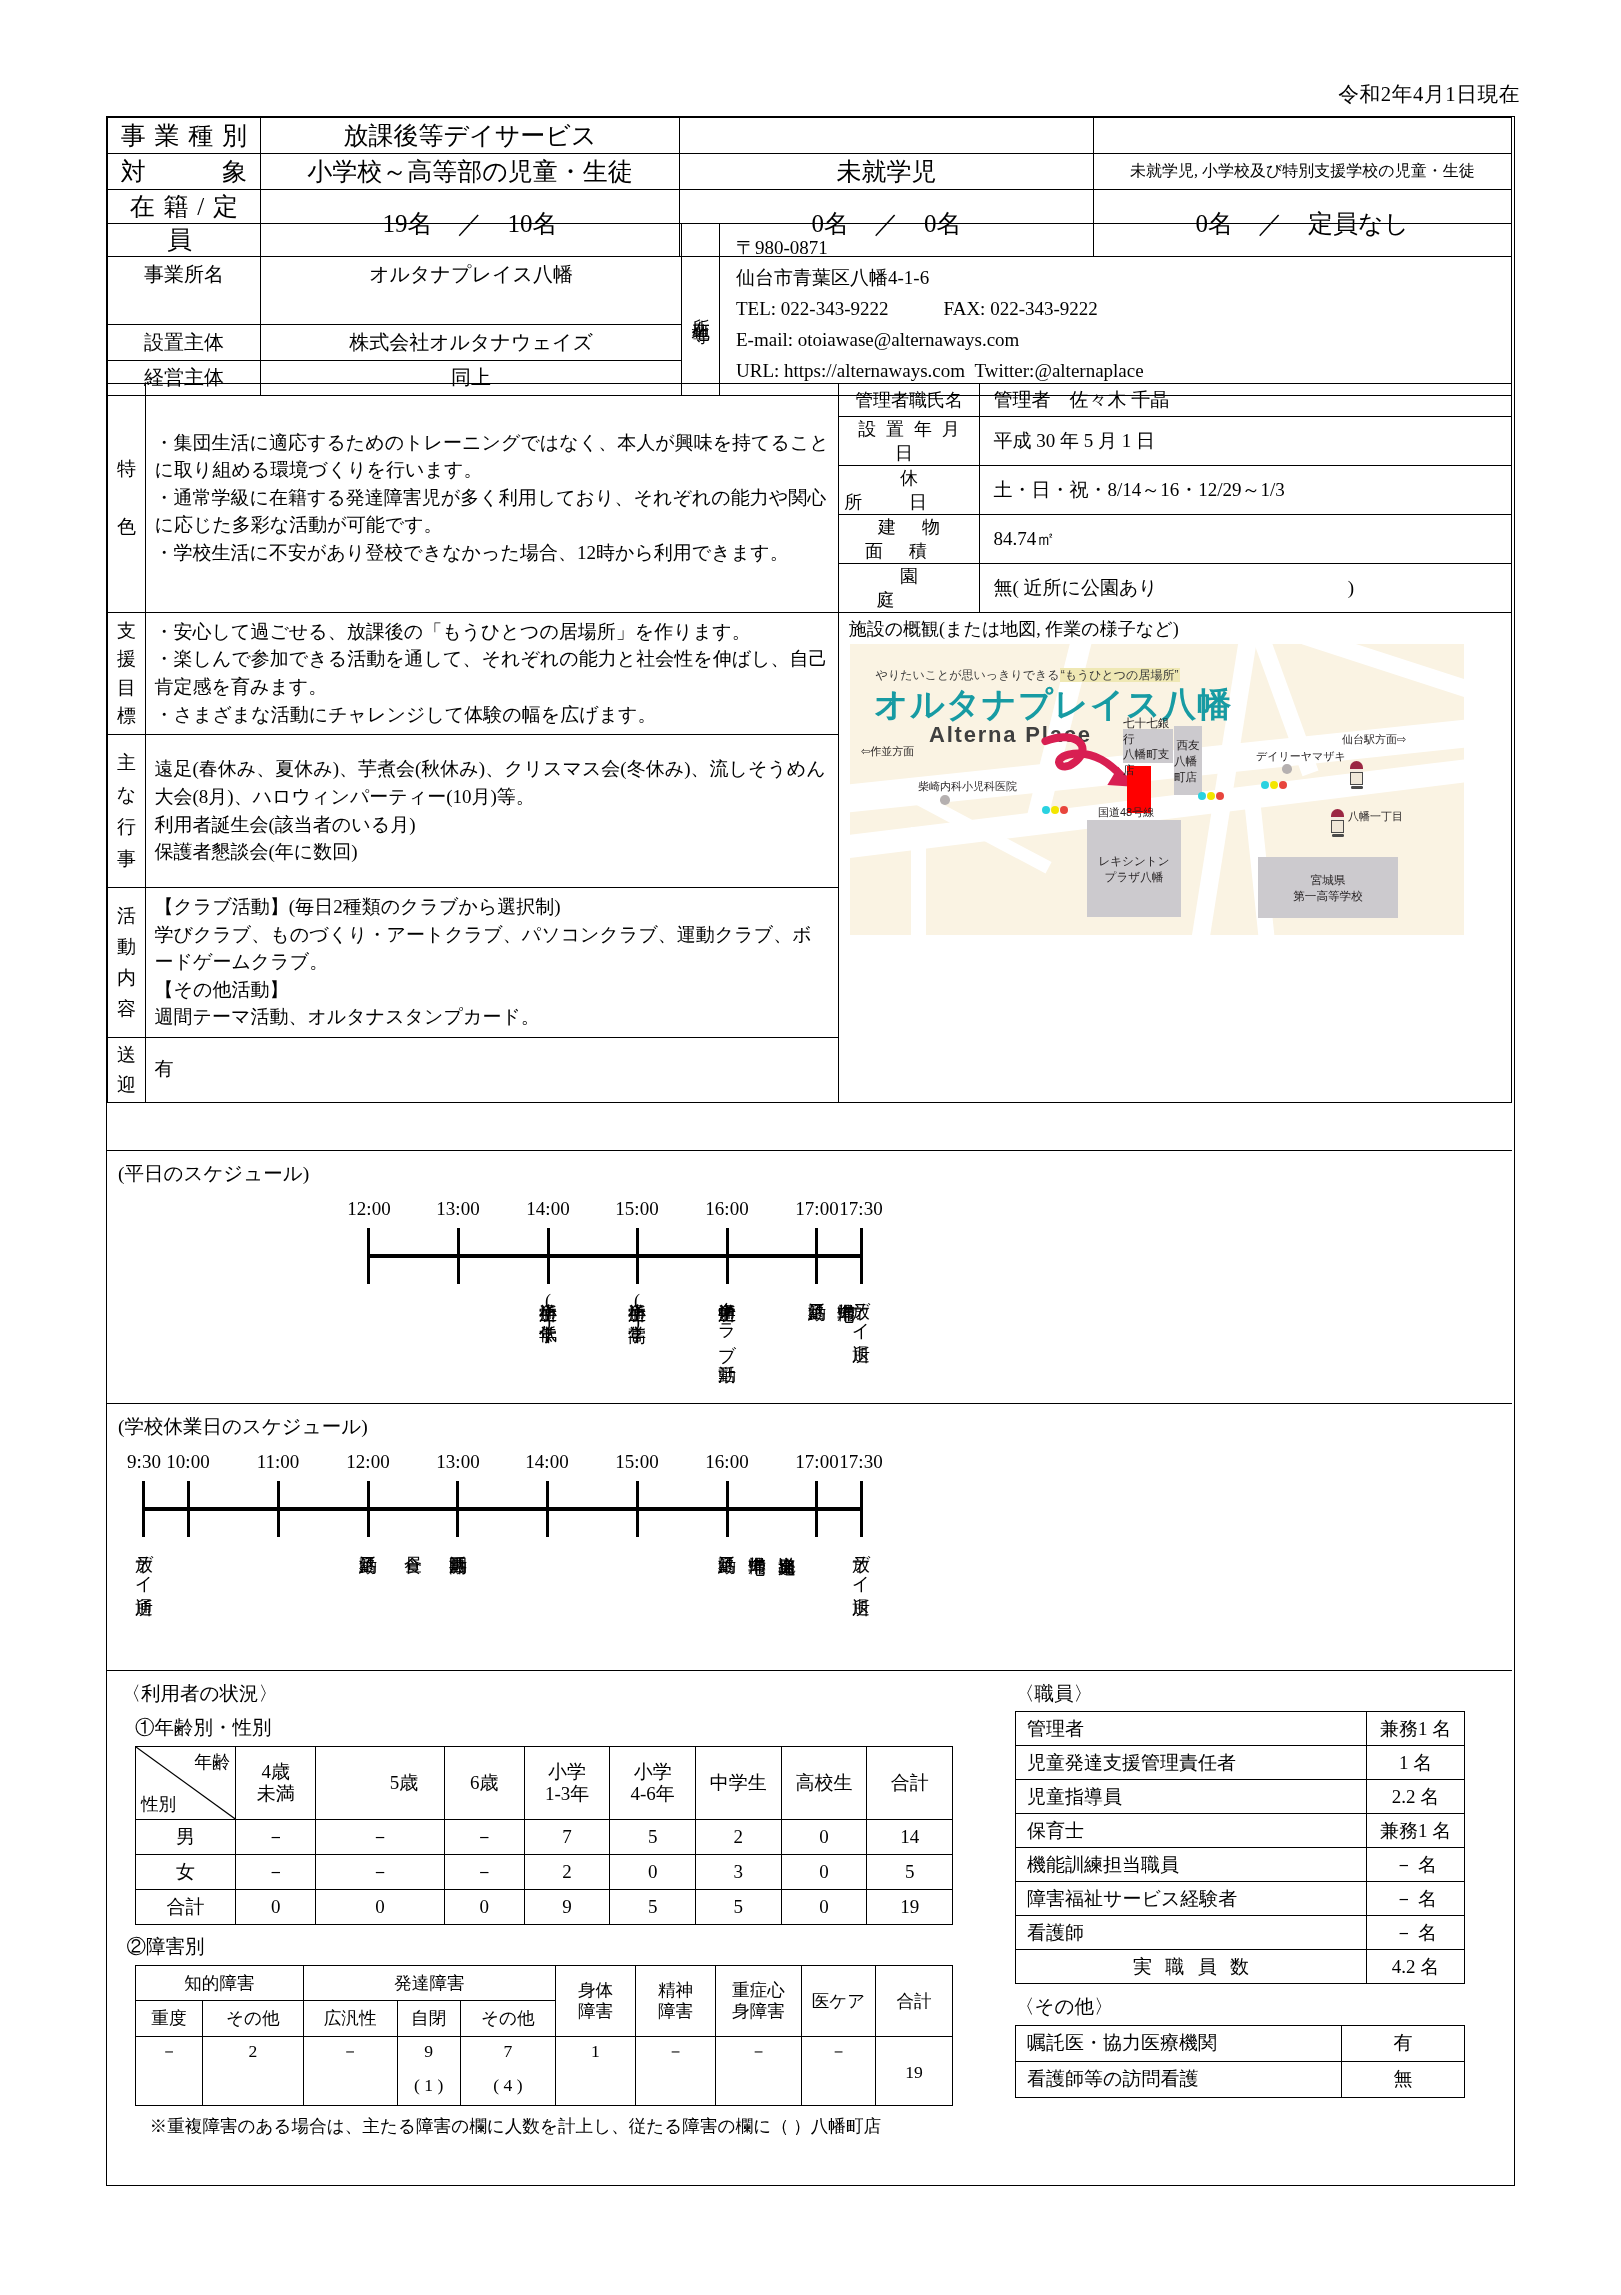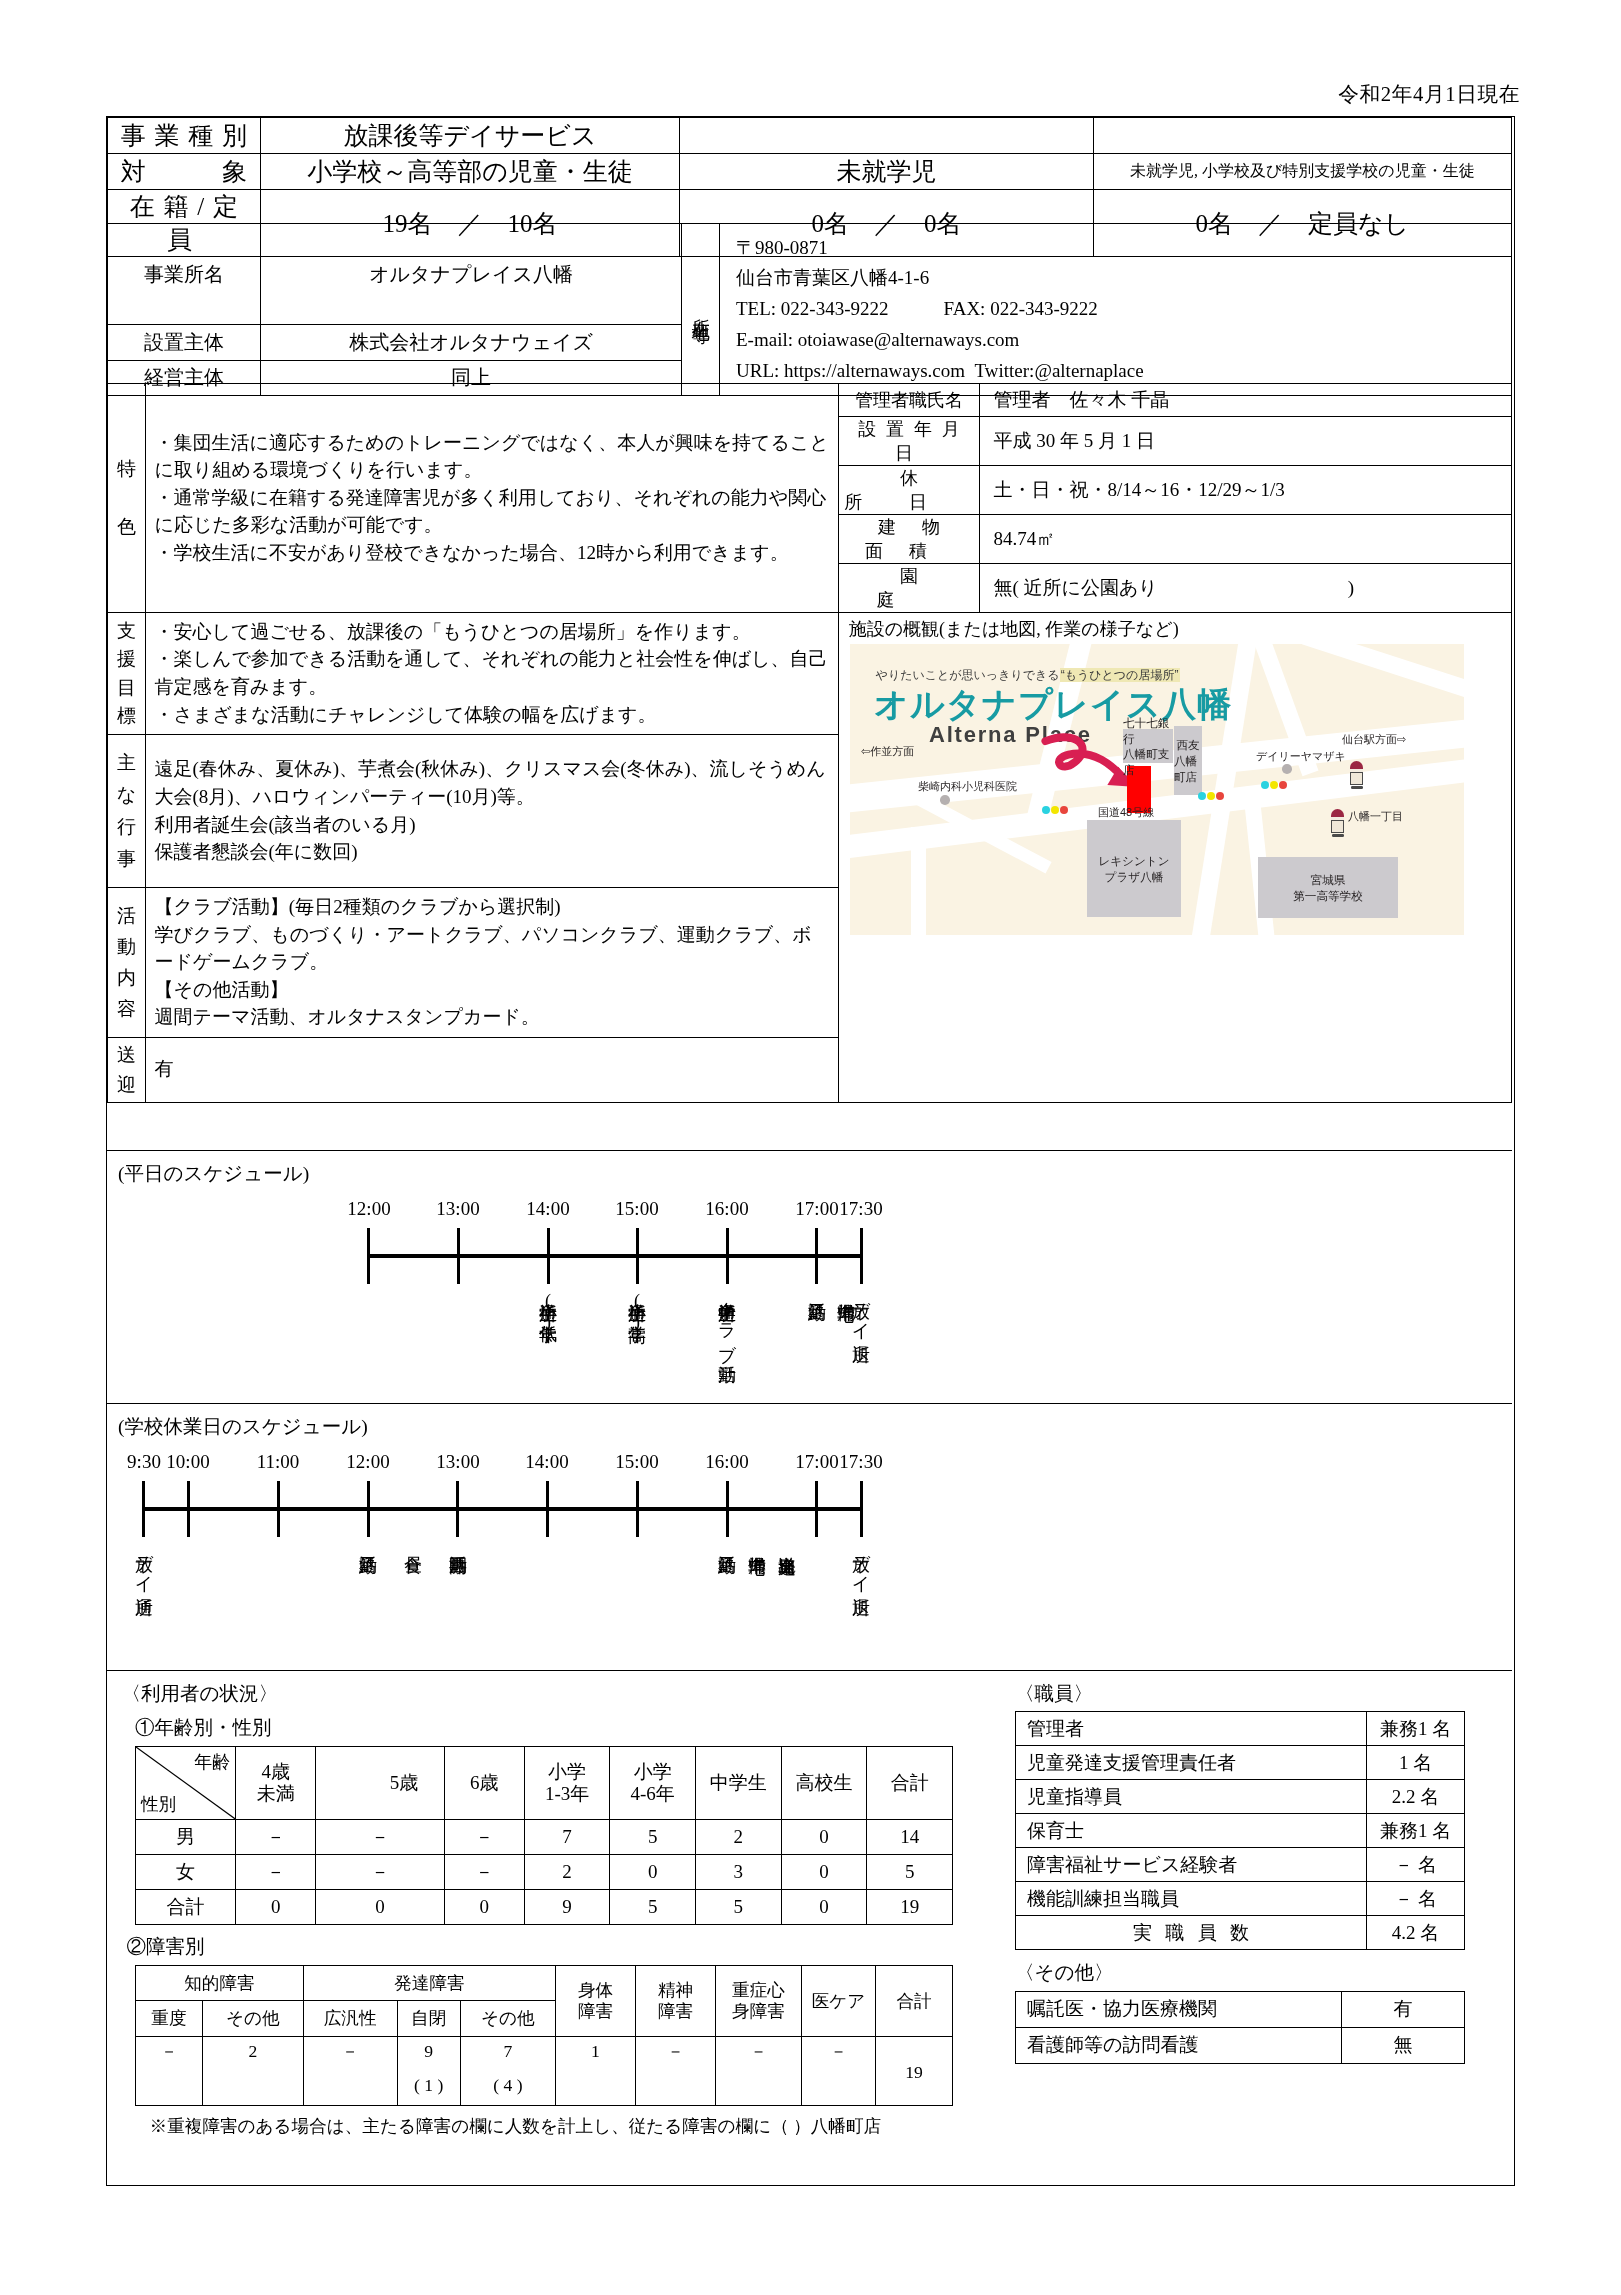--- a/index.html
+++ b/index.html
@@ -610,26 +610,30 @@
           </tr>
           <tr>
             <td class="n">児童指導員</td>
             <td class="v">2.2 名</td>
           </tr>
           <tr>
             <td class="n">保育士</td>
             <td class="v">兼務1 名</td>
           </tr>
           <tr>
+            <td class="n">機能訓練担当職員</td>
+            <td class="v">－ 名</td>
+          </tr>
+          <tr>
             <td class="n">障害福祉サービス経験者</td>
             <td class="v">－ 名</td>
           </tr>
           <tr>
-            <td class="n">機能訓練担当職員</td>
-            <td class="v">－ 名</td>
+            <td class="n thickb">看護師</td>
+            <td class="v thickb">－ 名</td>
           </tr>
           <tr>
             <td class="tot">実職員数</td>
             <td class="v">4.2 名</td>
           </tr>
         </tbody>
           </table>
 
         <div class="sec-title" style="margin-top:8.5px;">〈その他〉</div>
         <table class="t-other" style="margin-top:4.9px;">

